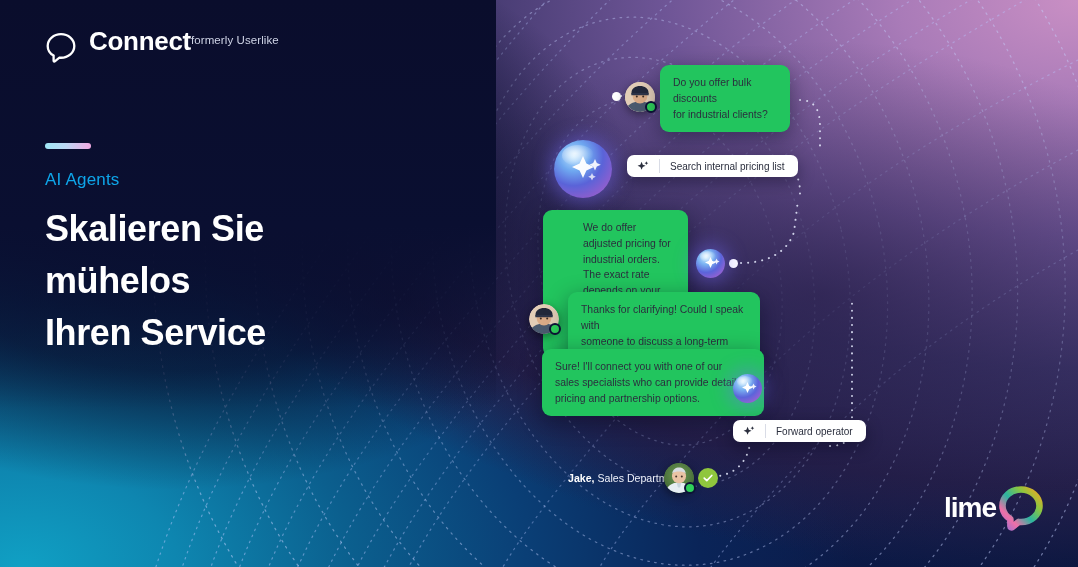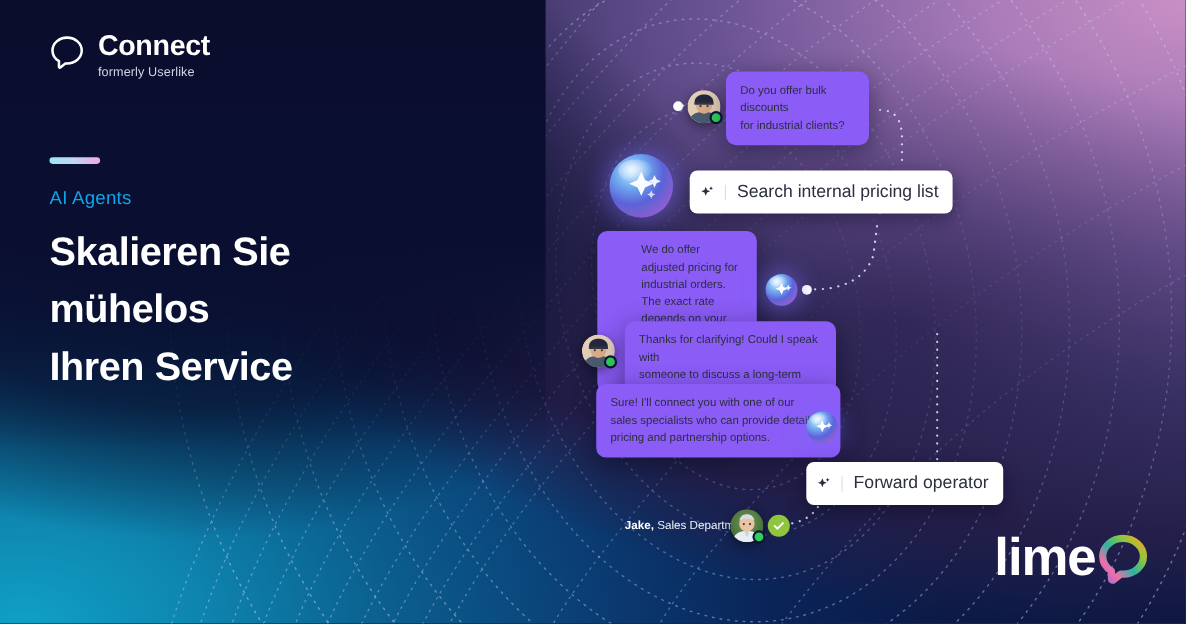--- a/index.html
+++ b/index.html
@@ -27,60 +27,60 @@
       radial-gradient(58% 64% at 76% 52%, rgba(30,22,62,.55) 0%, rgba(30,22,62,0) 70%);
   }
   .bg-left-dark{
     position:absolute; left:0; top:0; width:46%; height:72%;
     background:linear-gradient(180deg,#0a0d2c 0%, #0a0f31 55%, rgba(10,18,60,0) 100%);
   }
 
   
   .logo{ position:absolute; left:44px; top:28px; display:flex; align-items:flex-start; gap:11px; }
   .logo-mark{ width:34px; height:34px; margin-top:3px; }
-  .logo-text{ display:flex; flex-direction:column;justify-content:center; }
+  .logo-text{ display:flex; flex-direction:row;justify-content:center; }
   .logo-title{ color:#fff; font-size:26px; font-weight:bold; letter-spacing:-.3px; line-height:1; }
   .logo-sub{ color:#cfd4e6; font-size:11.5px; margin-top:6px; letter-spacing:.1px; }
 
   .eyebrow-bar{
     position:absolute; left:45px; top:143px; width:46px; height:6px; border-radius:3px;
     background:linear-gradient(90deg,#9fe6f6 0%, #bcd8f4 45%, #f2a9e2 100%);
   }
   .eyebrow{
     position:absolute; left:45px; top:170px;
     color:#0ea5e9; font-size:17px; letter-spacing:.2px;
   }
   .headline{
     position:absolute; left:45px; top:203px; width:330px;
     color:#ffffff; font-size:36px; font-weight:bold; line-height:1.45; letter-spacing:-.4px;
   }
   .headline span{ display:block; }
 
   
   .bubble{
     position:absolute;
-    background:#8b5cf6;
+    background:#22c55e;
     border-radius:9px;
     box-shadow:0 6px 22px rgba(4,6,26,.42);
     color:#2b2f3e;
     font-size:10.4px;
     line-height:1.52;
     padding:10px 13px;
   }
   .bubble p{ white-space:pre-line; }
 
   .chip{
     position:absolute;
     background:#ffffff;
     border-radius:7px;
     box-shadow:0 5px 16px rgba(4,6,26,.40);
-    height:39px;
+    height:22px;
     display:flex; align-items:center; gap:0;
     padding:0 13px 0 9px;
-    color:#2b2f3e; font-size:16px;
+    color:#2b2f3e; font-size:10px;
   }
   .chip .sep{ width:1px; height:14px; background:#d9dce6; margin:0 10px; }
   .spark{ width:13px; height:13px; display:block; }
 
   .avatar{
     position:absolute; width:30px; height:30px; border-radius:50%;
     box-shadow:0 3px 10px rgba(0,0,0,.45);
     overflow:visible;
   }
   .avatar .face{ position:absolute; inset:0; border-radius:50%; overflow:hidden; }
@@ -108,21 +108,21 @@
   .cdot{ position:absolute; width:4px; height:4px; border-radius:50%; background:#dfe6ff; }
   .cdot.big{ width:9px; height:9px; background:#ffffff; }
 
   .operator-label{
     position:absolute; color:#eef1fa; font-size:10.6px; white-space:nowrap;
   }
   .operator-label b{ color:#ffffff; }
 
   
   .lime{ position:absolute; right:28px; bottom:30px; display:flex; align-items:center; }
-  .lime-word{ color:#ffffff; font-size:48px; font-weight:bold; letter-spacing:-1px; line-height:1; }
+  .lime-word{ color:#ffffff; font-size:28px; font-weight:bold; letter-spacing:-1px; line-height:1; }
 </style>
 </head>
 <body>
 
 <div class="stage">
 
   <div class="bg-base"></div>
 
   <svg class="arc-svg" width="1078" height="567" viewBox="0 0 1078 567" style="position:absolute;inset:0;">
     <defs>

